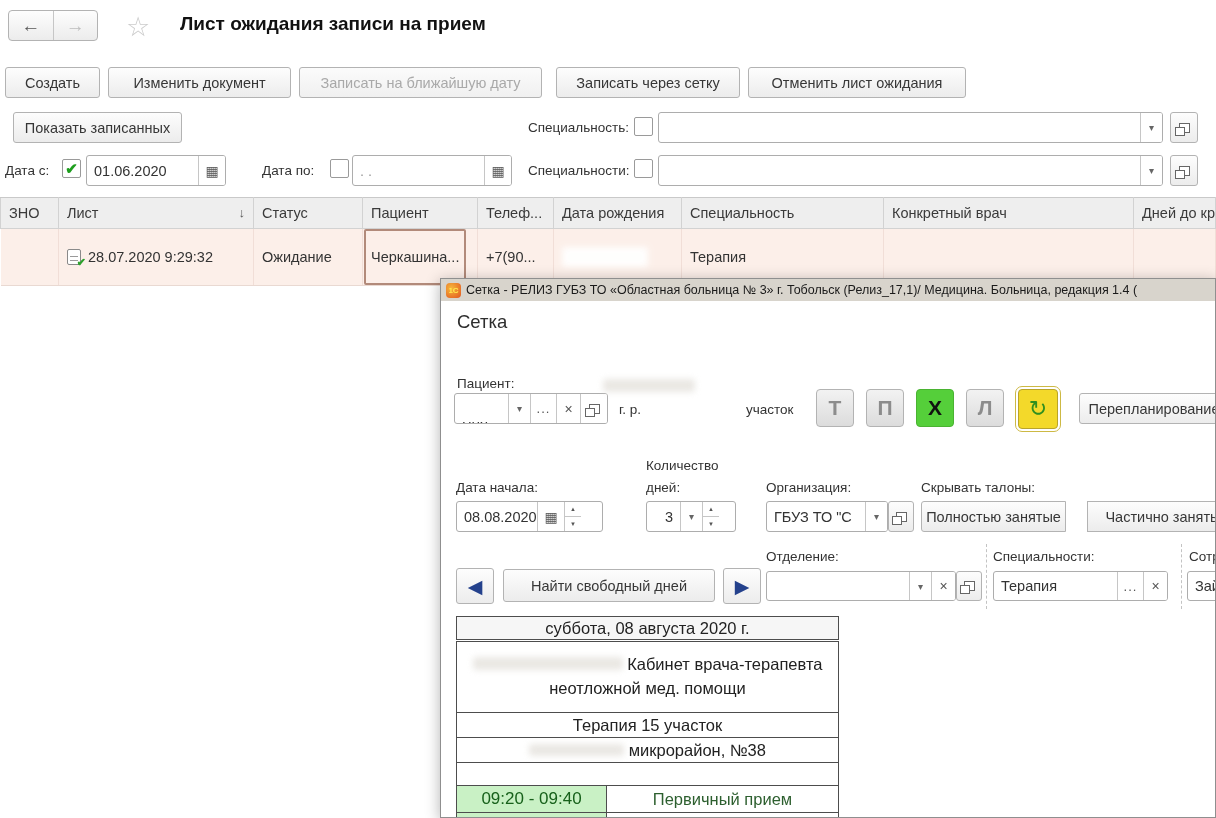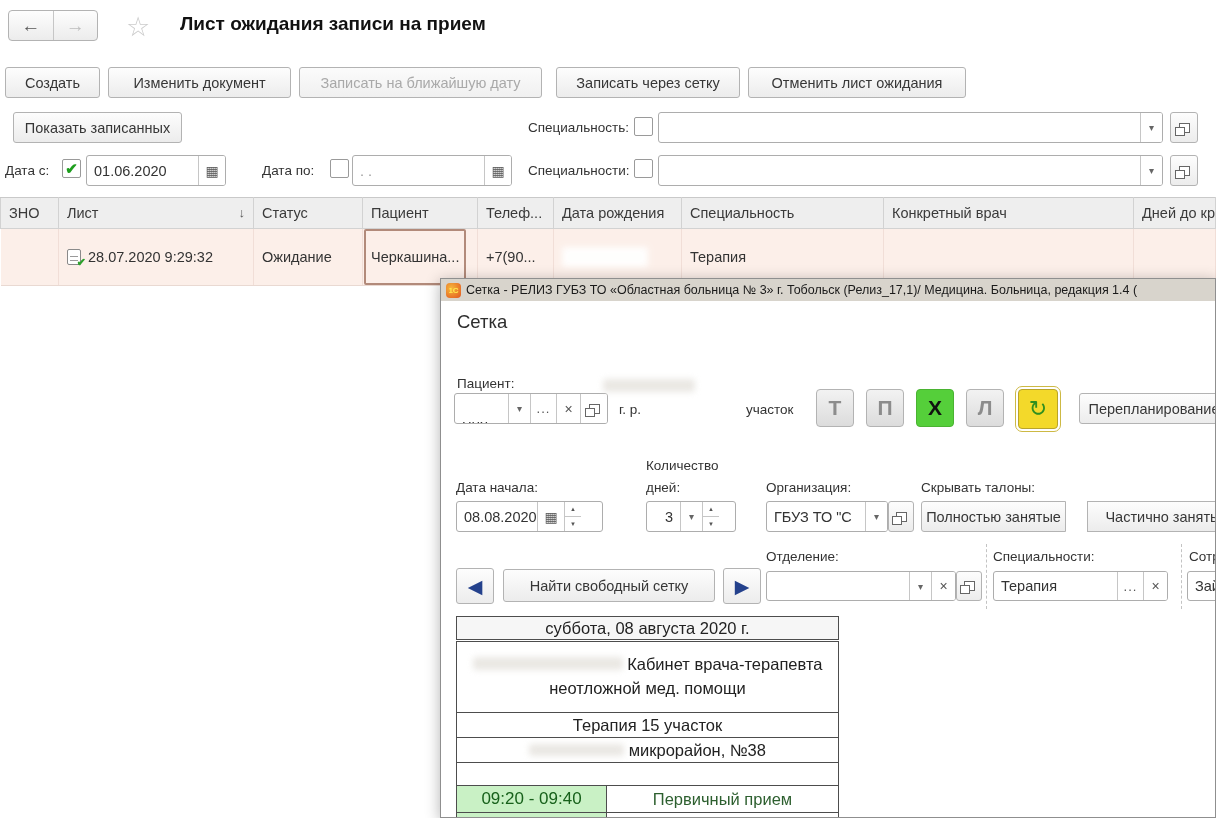--- a/index.html
+++ b/index.html
@@ -246,21 +246,21 @@
     <div class="btn" style="left:480px;top:222px;width:145px;border-top-right-radius:0;border-bottom-right-radius:0;">Полностью занятые</div>
     <div class="btn" style="left:646px;top:222px;width:160px;border-radius:0;">Частично занятые</div>
 
     <div class="dashsep" style="left:545px;top:265px;height:65px;"></div>
     <div class="dashsep" style="left:740px;top:265px;height:65px;"></div>
     <div class="lbl" style="left:325px;top:270px;">Отделение:</div>
     <div class="lbl" style="left:552px;top:270px;text-align:right;">Специальности:</div>
     <div class="lbl" style="left:748px;top:270px;">Сотр</div>
 
     <div class="arrow-btn" style="left:15px;top:289px;">◀</div>
-    <div class="btn" style="left:62px;top:290px;width:212px;height:33px;">Найти свободный сетку</div>
+    <div class="btn" style="left:62px;top:290px;width:212px;height:33px;">Найти свободный дней</div>
     <div class="arrow-btn" style="left:282px;top:289px;">▶</div>
 
     <div class="grp" style="left:325px;top:292px;width:190px;height:30px;">
       <div class="val" style="flex:1;"></div>
       <div class="seg arrow">▾</div>
       <div class="seg xx">×</div>
     </div>
     <div class="openbtn" style="left:515px;top:292px;width:26px;height:30px;">
         <span class="ic-open"></span>
       </div>

